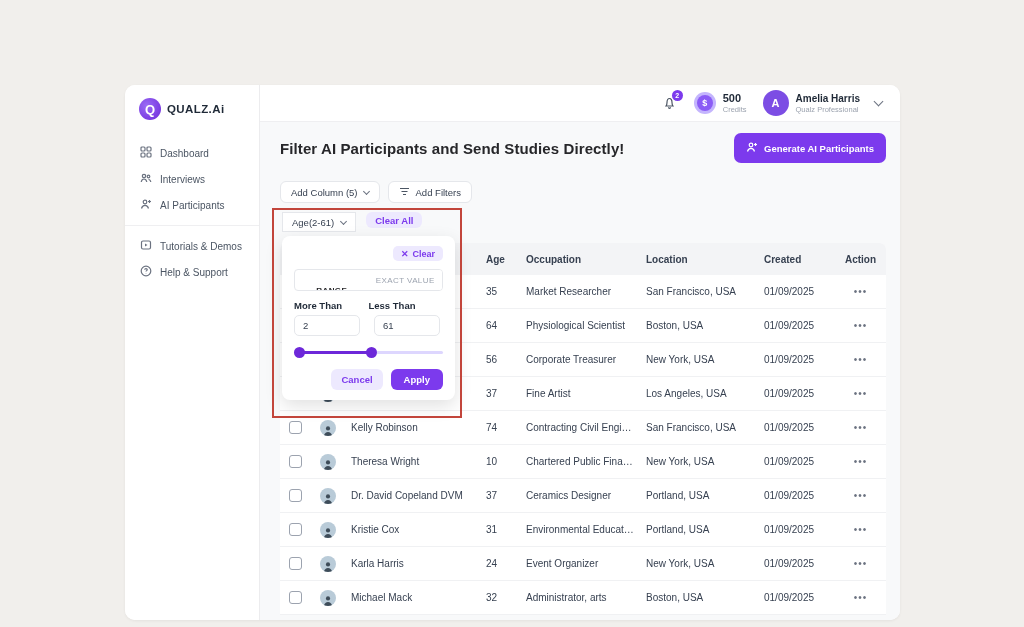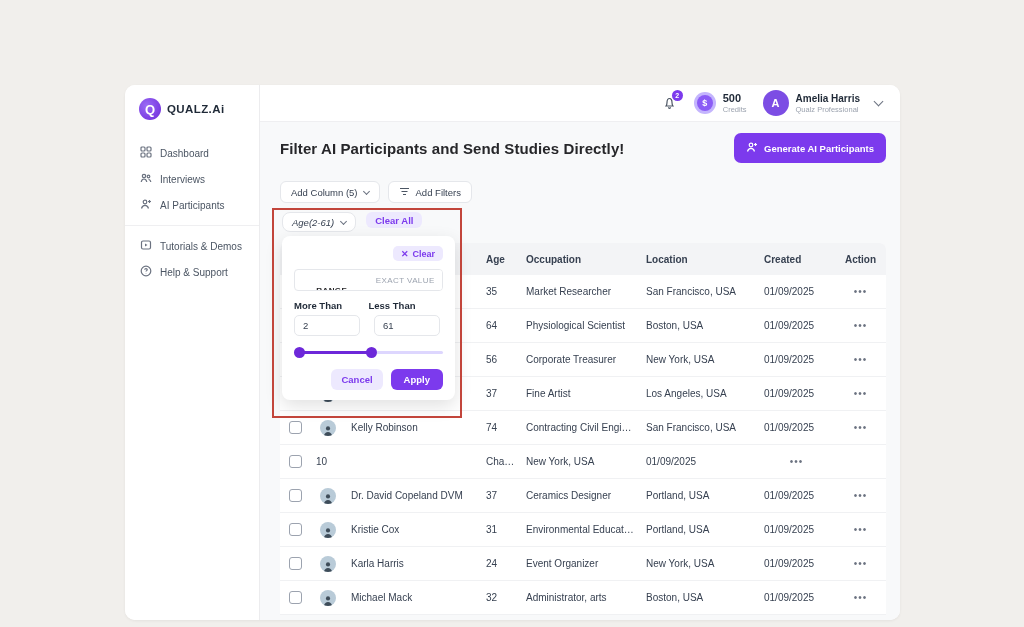--- a/index.html
+++ b/index.html
@@ -75,23 +75,23 @@
   .cb-cell { display:flex; justify-content:center; }
   .checkbox { width:13px; height:13px; border:1.5px solid #9CA3AF; border-radius:3px; background:#fff; cursor:pointer; }
   .name-cell { display:flex; align-items:center; gap:15px; padding-left:10px; overflow:hidden; white-space:nowrap; }
   .pavatar { width:16px; height:16px; border-radius:50%; background:#B9CBD8; flex-shrink:0;
              display:flex; align-items:flex-end; justify-content:center; overflow:hidden; }
   .action-cell { text-align:center; color:#6B7280; letter-spacing:1px; font-size:10px; cursor:pointer; }
   .occ-cell { overflow:hidden; white-space:nowrap; text-overflow:ellipsis; padding-right:4px; }
 
   
   .chip-row { position:absolute; left:22px; top:90px; display:flex; gap:10px; z-index:30; }
-  .age-chip { background:#fff; border:1px solid #E5E7EB; border-radius:8px; height:20px; padding:0 9px;
+  .age-chip { background:#fff; border:1px solid #E5E7EB; border-radius:0; height:20px; padding:0 9px;
               font-size:9.5px; color:#374151; display:flex; align-items:center; gap:7px; cursor:pointer;
-              font-family:inherit;font-style:italic; }
+              font-family:inherit; }
   .clear-all { background:#EDE9FE; border:none; border-radius:6px; height:16px; padding:0 9px; font-size:9.5px;
                font-weight:bold; color:#7C3AED; cursor:pointer; font-family:inherit; }
 
   .popup { position:absolute; left:22px; top:114px; width:173px; height:164px; background:#fff; border-radius:8px;
            box-shadow:0 6px 18px rgba(0,0,0,.12); z-index:30; padding:10px 12px; display:flex; flex-direction:column; }
   .clear-pill { align-self:flex-end; background:#EDE9FE; border:none; border-radius:5px; height:17px; padding:0 8px;
                 font-size:9px; font-weight:bold; color:#7C3AED; display:flex; align-items:center; gap:4px;
                 cursor:pointer; font-family:inherit; }
   .tabs { display:flex; border:1px solid #E5E7EB; border-radius:4px; overflow:hidden; margin-top:8px; height:24px; }
   .tab { flex:1; display:flex; align-items:center; justify-content:center; font-size:8px; letter-spacing:.4px;
@@ -339,20 +339,29 @@
           <div class="cell-pad">74</div>
           <div class="cell-pad occ-cell">Contracting Civil Engineer</div>
           <div class="cell-pad">San Francisco, USA</div>
           <div class="cell-pad">01/09/2025</div>
           <div class="action-cell">•••</div>
         </div>
         <div class="t-row">
           <div class="cb-cell">
               <div class="checkbox"></div>
             </div>
+          <div class="name-cell">
+              <span class="pavatar">
+                <svg width="12" height="12" viewBox="0 0 12 12">
+                  <circle cx="6" cy="4.4" r="2.1" fill="#3E4C59"></circle>
+                  <path d="M1.8 12c.6-2.6 2.3-3.9 4.2-3.9s3.6 1.3 4.2 3.9z" fill="#3E4C59"></path>
+                </svg>
+              </span>
+              <span>Theresa Wright</span>
+            </div>
           <div class="cell-pad">10</div>
           <div class="cell-pad occ-cell">Chartered Public Finance...</div>
           <div class="cell-pad">New York, USA</div>
           <div class="cell-pad">01/09/2025</div>
           <div class="action-cell">•••</div>
         </div>
         <div class="t-row">
           <div class="cb-cell">
               <div class="checkbox"></div>
             </div>

